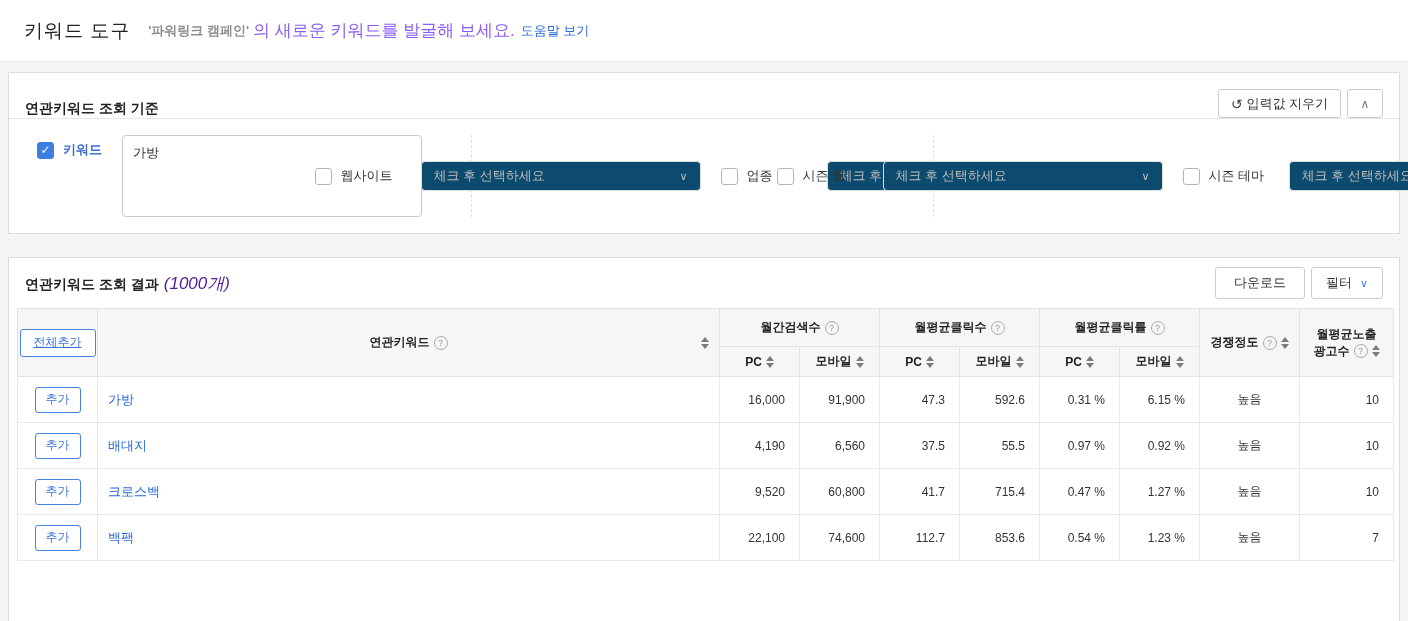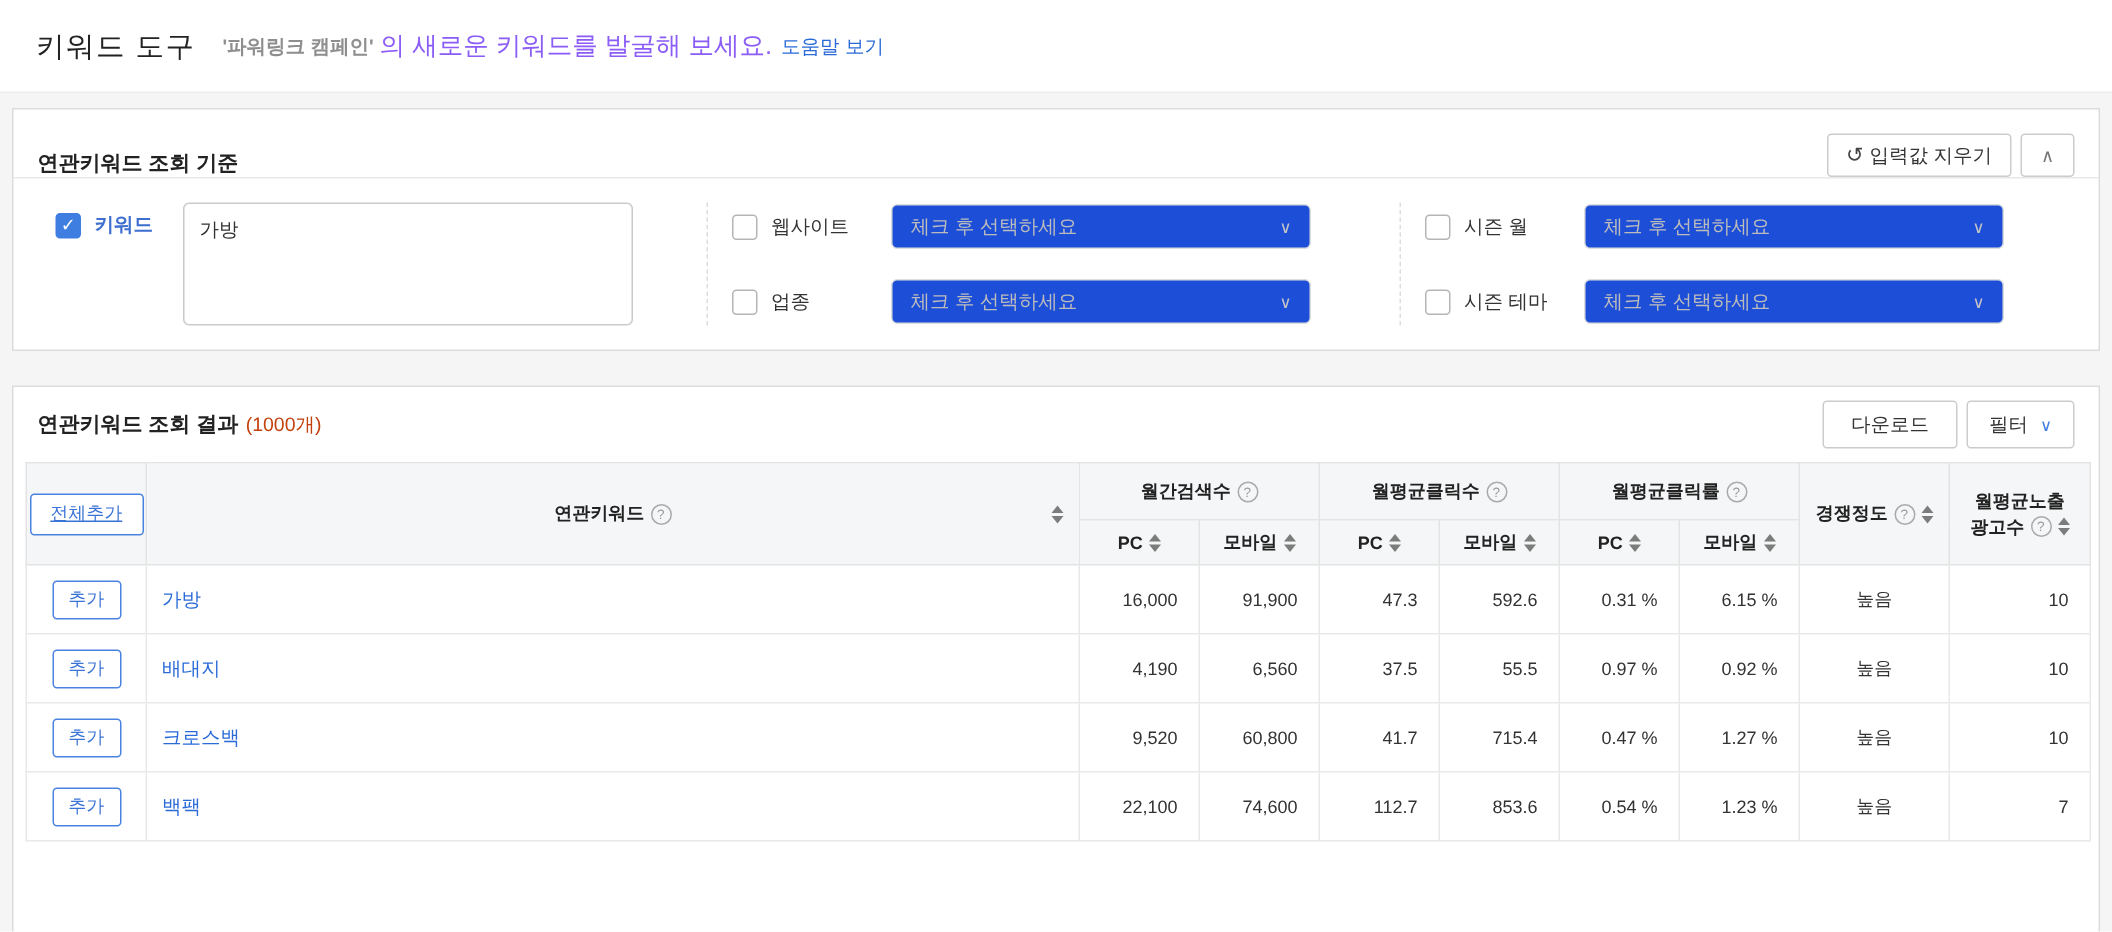--- a/index.html
+++ b/index.html
@@ -55,26 +55,26 @@
   .checkbox.checked { background:#3e7ee0; border-color:#3e7ee0; color:#fff; font-size:12px; }
   .cb-label { font-size:13px; margin-left:9px; }
   .cb-label.blue { color:#3e6fd0; font-weight:bold; }
   .kw-textarea {
     width:300px; height:82px; margin-left:20px; border:1px solid #c9c9c9; border-radius:4px;
     padding:8px 10px; font-size:13px; resize:none; color:#333; outline:none;
     font-family:"Liberation Sans","DejaVu Sans",sans-serif;
   }
   .filter-col {
     width:462px; border-left:1px dashed #ddd; padding-left:16px;
-    display:flex; flex-direction:column; gap:20px; justify-content:center;
+    display:flex; gap:20px; justify-content:center;
   }
   .field-row { display:flex; align-items:center; }
   .field-label-wrap { width:106px; display:flex; align-items:center; }
   .fake-select {
-    width:280px; height:30px; border:1px solid #ddd; border-radius:4px; background:#1d4ed8;
+    width:280px; height:30px; border:1px solid #ddd; border-radius:4px; background:#0c4a6e;
     color:#bcbcbc; font-size:13px; display:flex; align-items:center;
     justify-content:space-between; padding:0 12px; cursor:default;
   }
   .chev { color:#c5c5c5; font-size:11px; }
 
   
   .submit-row {
     border-top:1px solid #e8e8e8; height:55px;
     display:flex; align-items:center; justify-content:center;
   }
@@ -84,21 +84,21 @@
     font-family:"Liberation Sans","DejaVu Sans",sans-serif;
   }
 
   
   .res-head {
     height:50px; display:flex; align-items:center; justify-content:space-between;
     padding:0 16px;
   }
   .res-title-wrap { display:flex; align-items:baseline; gap:5px; }
   .res-title { font-size:14px; font-weight:bold; color:#222; }
-  .res-count { font-size:13px; color:#c2410c; }
+  .res-count { font-size:17px; color:#4c1d95;font-style:italic; }
   .res-head-right { display:flex; align-items:center; gap:6px;padding-left:20px; }
   .btn-download { height:32px; padding:0 18px; }
   .btn-filter { height:32px; padding:0 14px; gap:8px; }
   .chev-blue { color:#3e7ee0; font-size:11px; }
 
   
   .table-wrap { margin:0 8px; }
   table { width:100%; border-collapse:collapse; table-layout:fixed; font-size:12px; border:1px solid #d0d0d0; }
   thead th {
     background:#f5f6f7; border:1px solid #e3e3e3; font-weight:bold; color:#222;

